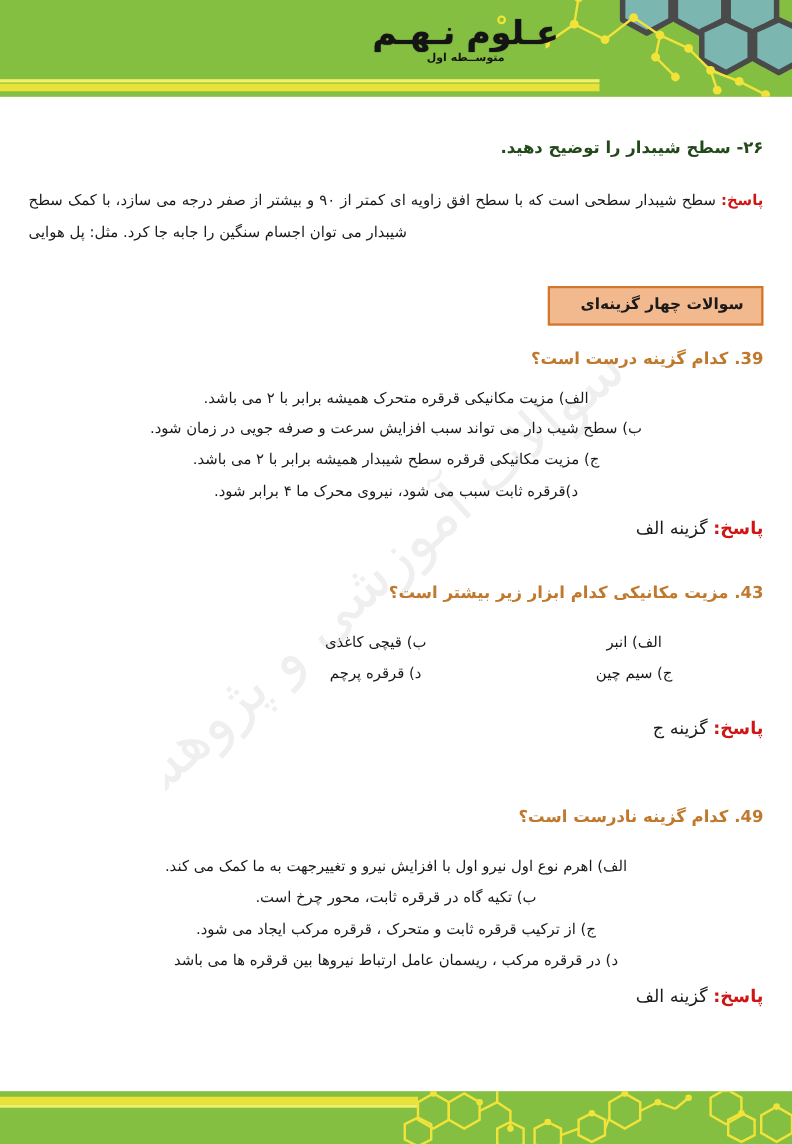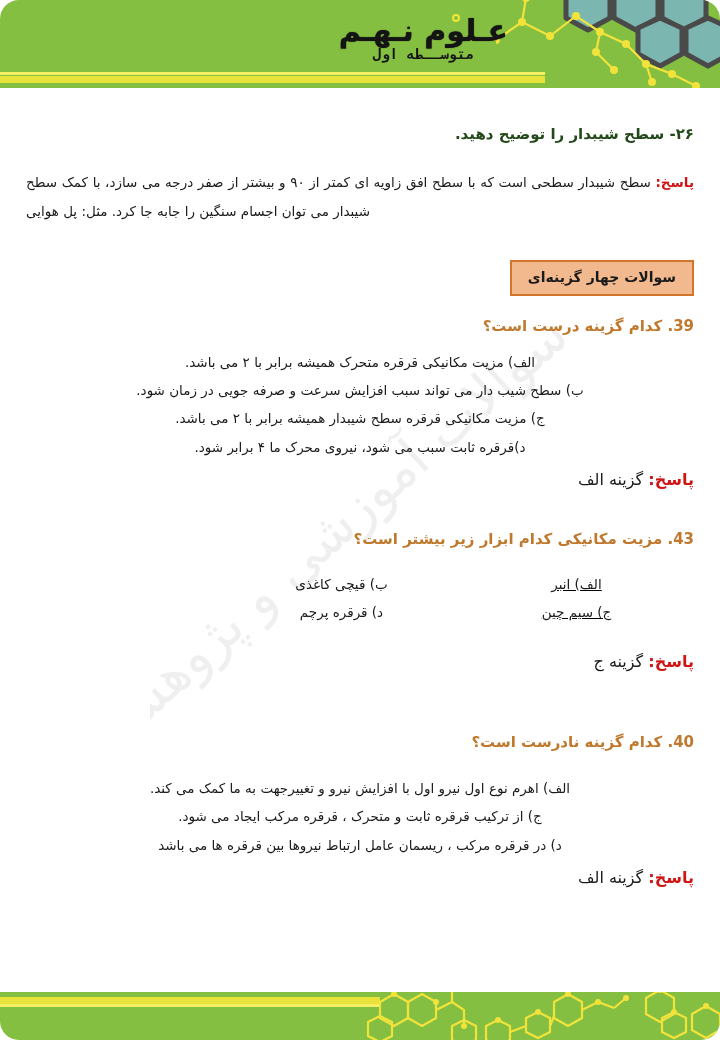--- a/index.html
+++ b/index.html
@@ -8,21 +8,20 @@
     width:720px; height:1040px;
     background:#ffffff;
     font-family:"DejaVu Sans","Liberation Sans",sans-serif;
     overflow:hidden;
   }
   .page {
     position:relative;
     width:720px; height:1040px;
     background:#ffffff;
     overflow:hidden;
-    border-radius:19px;
   }
 
   
   .header {
     position:absolute; top:0; left:0;
     width:720px; height:88px;
     background:#84bf41;
     overflow:hidden;
   }
   .header-hexes {
@@ -40,26 +39,25 @@
   .header-title {
     font-size:30px;
     font-weight:bold;
     color:#141414;
     letter-spacing:4px;
     white-space:nowrap;
     text-shadow:0 0 1px #141414;
   }
   .header-sub {
     margin-top:2px;
-    font-size:14px;
+    font-size:10px;
     font-weight:bold;
     color:#141414;
     letter-spacing:2px;
     white-space:nowrap;
-    font-family:Liberation Mono, monospace;
   }
   .header-dot {
     position:absolute;
     top:-2px; right:48px;
     width:8px; height:8px;
     border:2px solid #f5e631;
     border-radius:50%;
     background:transparent;
   }
   .header-rule {
@@ -172,29 +170,28 @@
     justify-content:flex-start;
     margin:34px 0 18px 0;
   }
   .orange-box {
     display:inline-block;
     background:#f3b98e;
     border:2px solid #d2762c;
     color:#1a1a1a;
     font-size:14px;
     font-weight:bold;
-    padding:6px 16px 7px 16px;
+    padding:6px 16px 7px 28px;
     line-height:1.4;
     white-space:nowrap;
   }
   .col-right {
     width:235px;
     text-align:right;
     padding-right:0;
-    text-decoration:underline;
   }
   .col-left {
     width:235px;
     text-align:right;
   }
   .two-col-wrap { display:flex; justify-content:flex-start; }
 
   .sp-10 { height:10px; }
   .sp-16 { height:16px; }
   .sp-22 { height:22px; }
@@ -291,23 +288,24 @@
     </div>
     <div class="sp-16"></div>
     <div class="answer-line">
       <span class="lbl-pasokh">پاسخ:</span>
       <span>گزینه ج</span>
     </div>
 
     <div class="sp-30"></div>
     <div class="sp-22"></div>
 
-    <div class="q-head-orange">40. کدام گزینه نادرست است؟</div>
+    <div class="q-head-orange">49. کدام گزینه نادرست است؟</div>
     <div class="sp-10"></div>
     <div class="opt-line">الف) اهرم نوع اول نیرو اول با افزایش نیرو و تغییرجهت به ما کمک می کند.</div>
+    <div class="opt-line">ب) تکیه گاه در قرقره ثابت، محور چرخ است.</div>
     <div class="opt-line">ج) از ترکیب قرقره ثابت و متحرک ، قرقره مرکب ایجاد می شود.</div>
     <div class="opt-line">د) در قرقره مرکب ، ریسمان عامل ارتباط نیروها بین قرقره ها می باشد</div>
     <div class="answer-line">
       <span class="lbl-pasokh">پاسخ:</span>
       <span>گزینه الف</span>
     </div>
 
   </div>
 
   <div class="footer">

